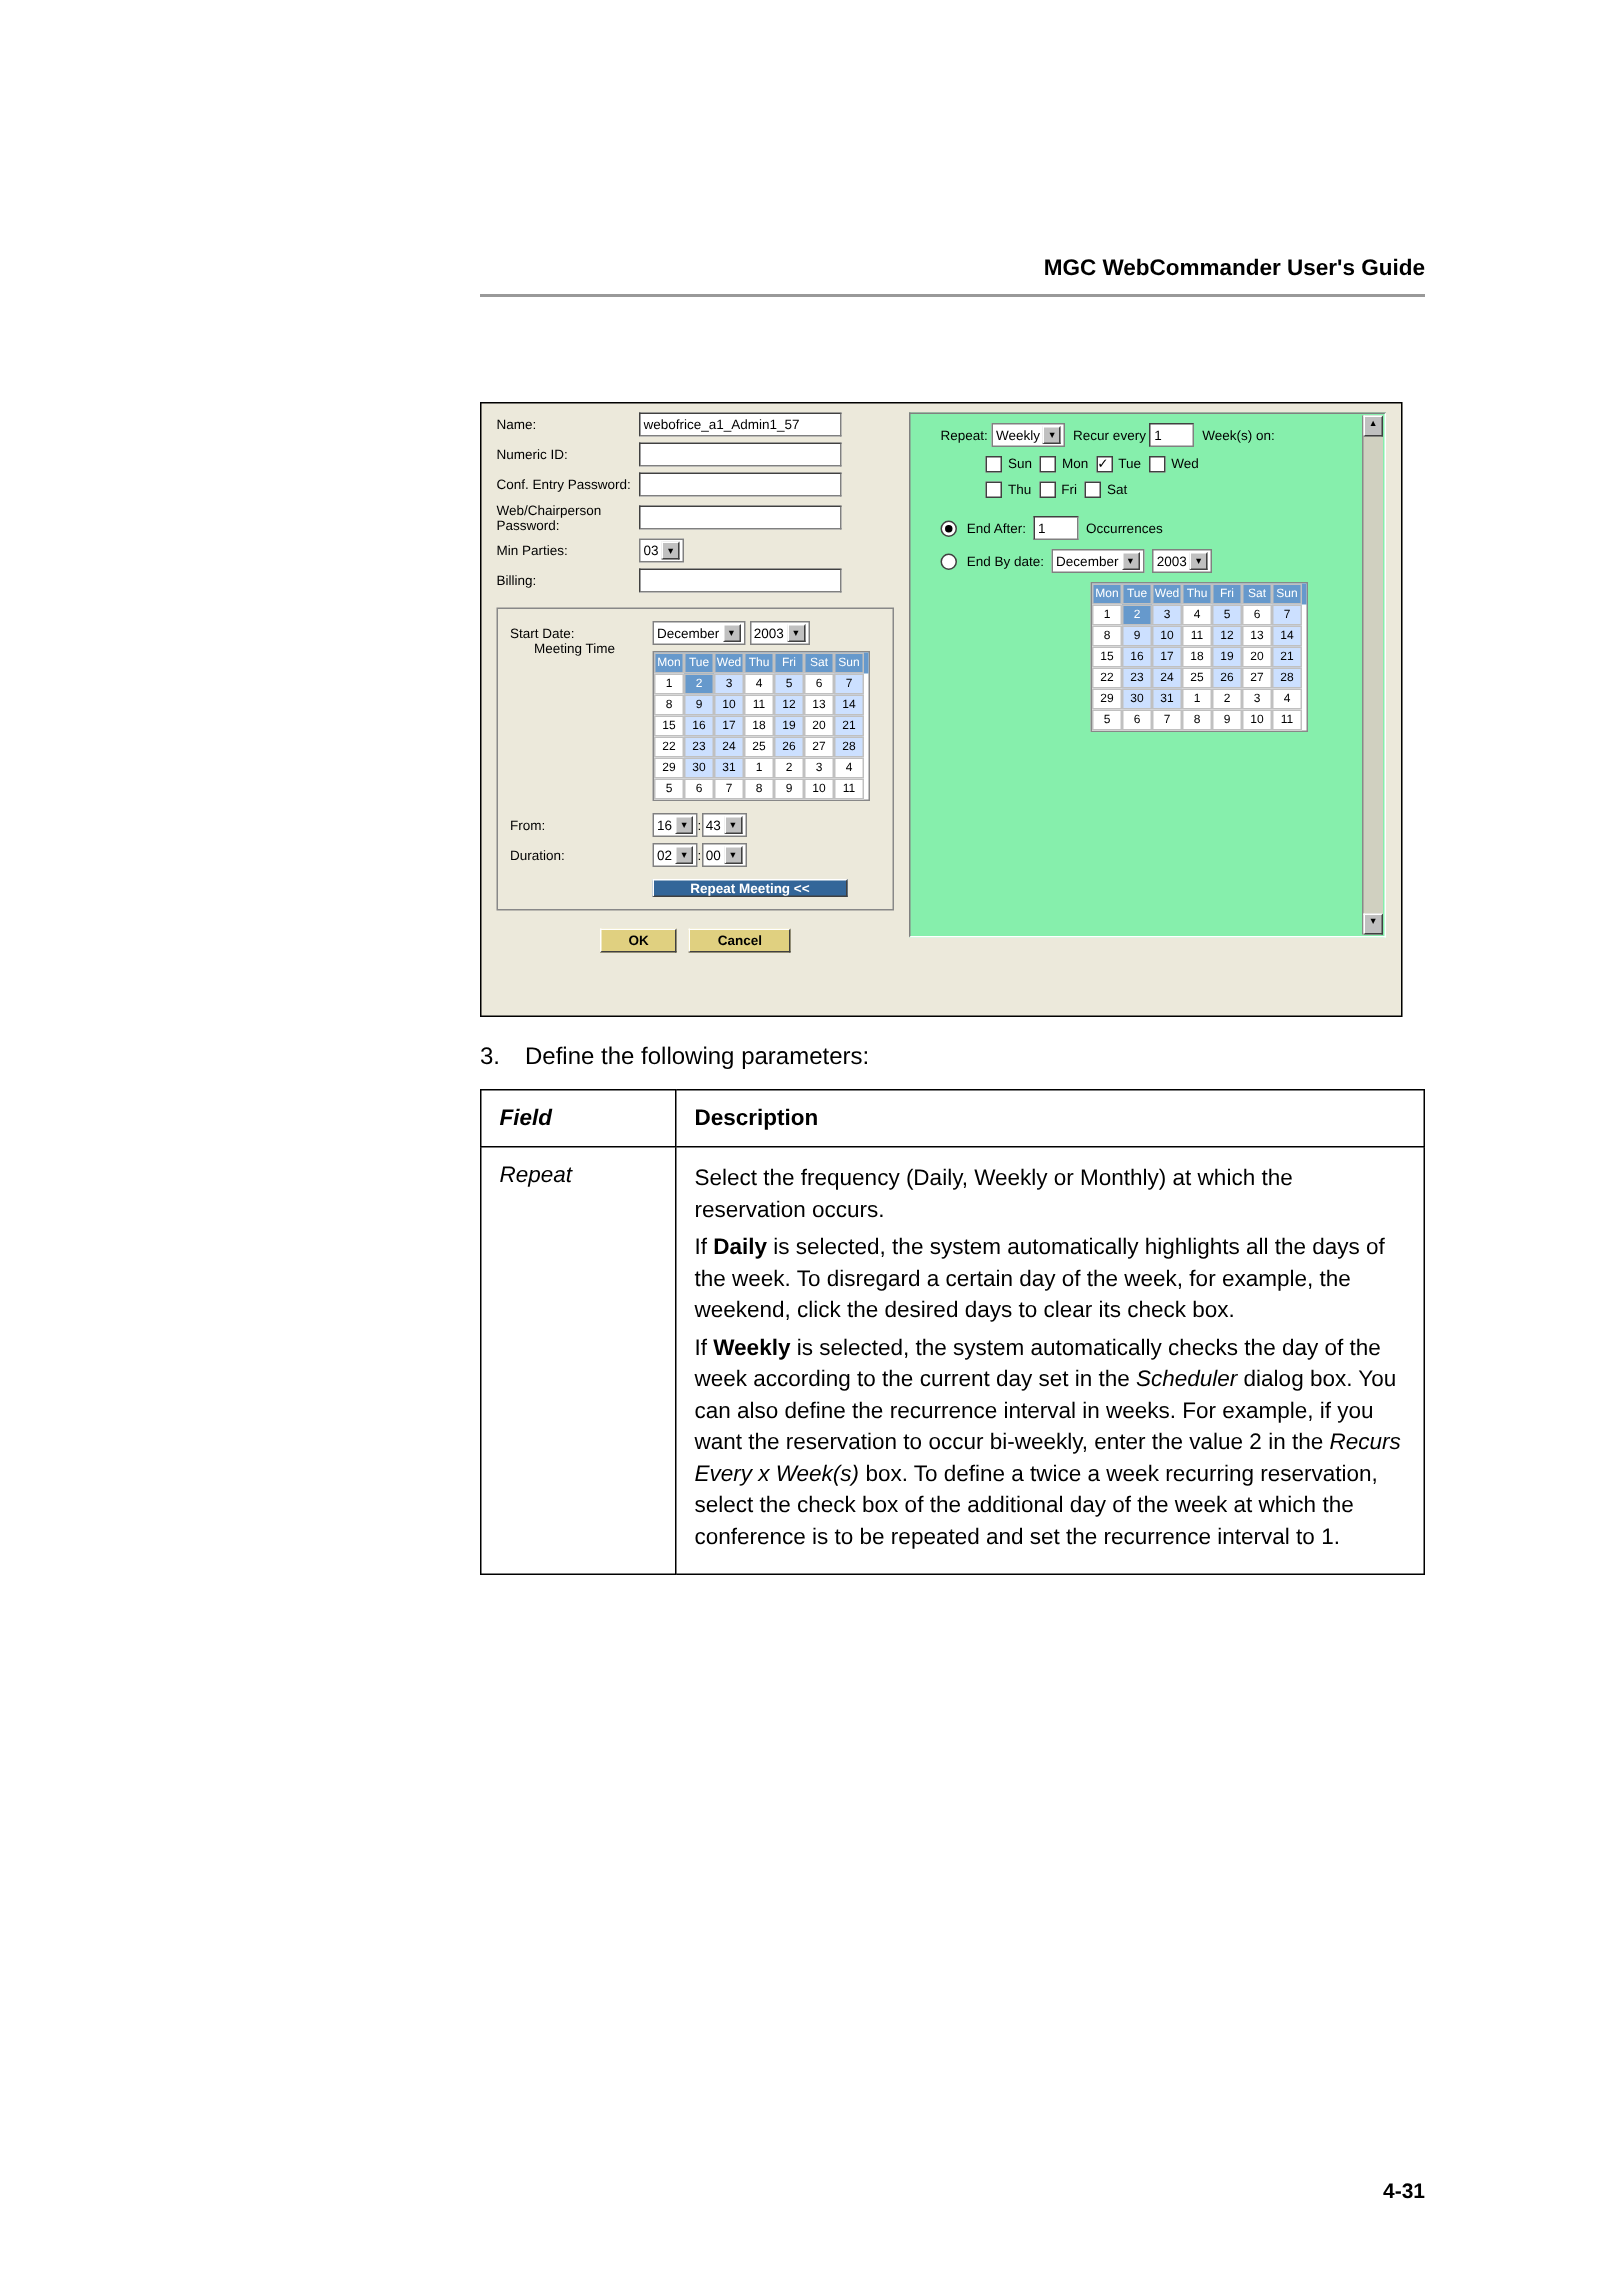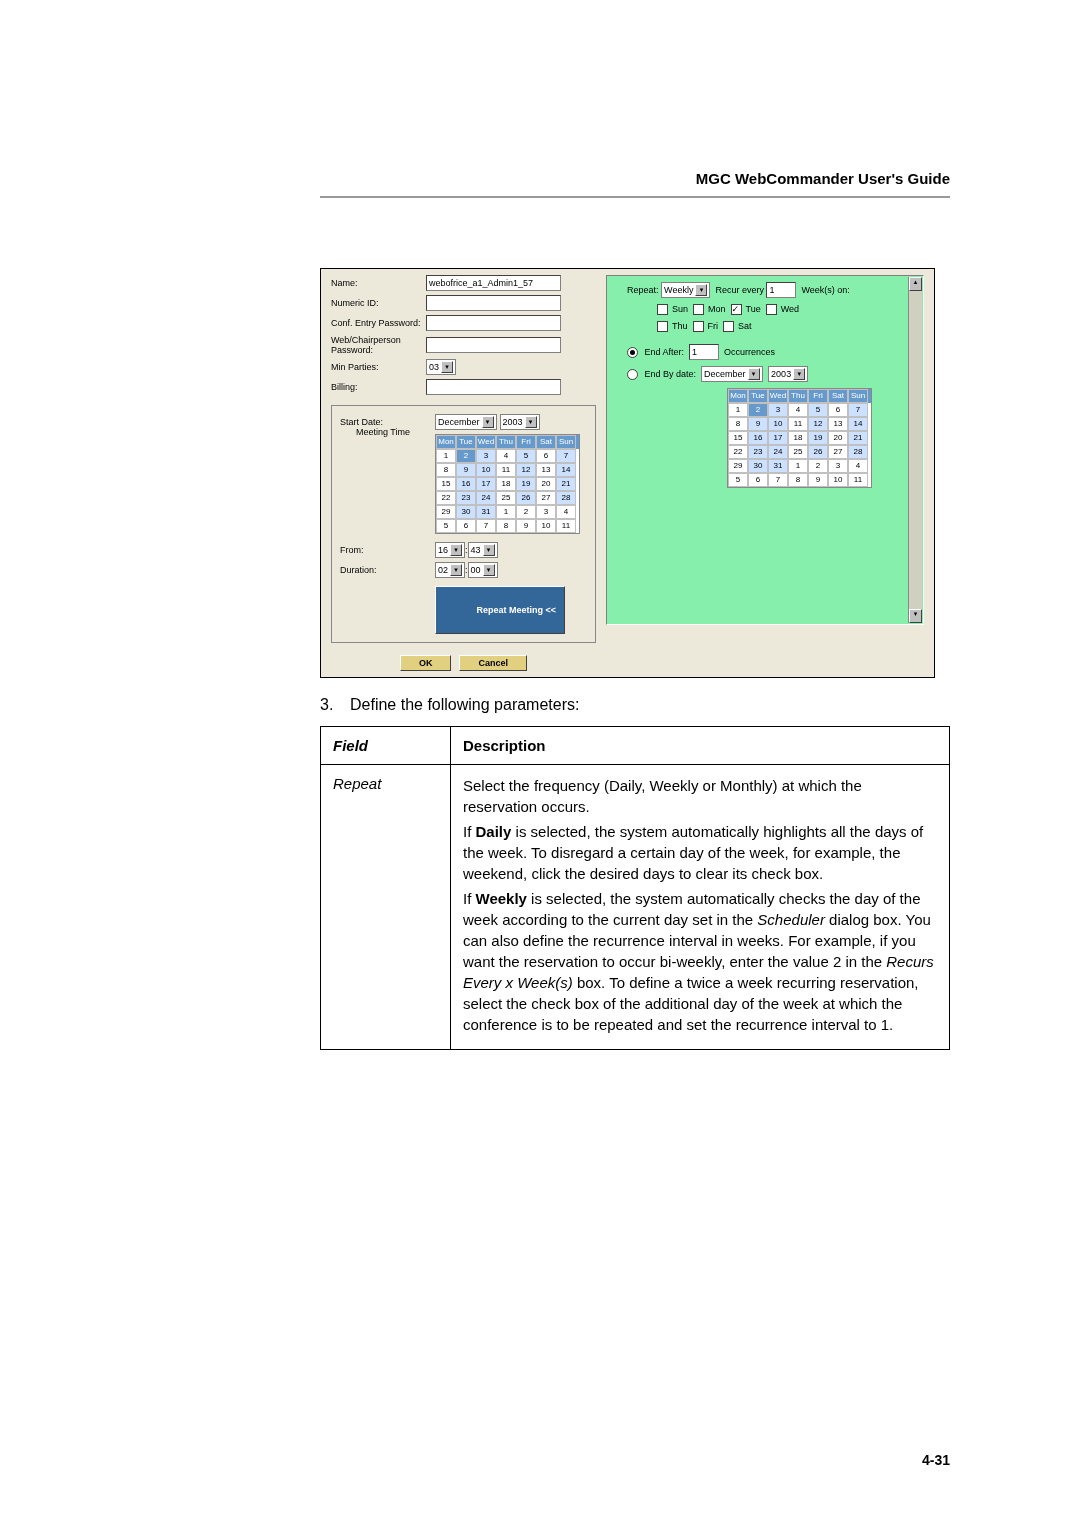--- a/index.html
+++ b/index.html
@@ -158,25 +158,25 @@
     .calendar .cal-row { display: flex; }
     .calendar .cal-row div { background: #fff; color: #000; }
     .calendar .cal-row div.hl { background: #cce0ff; }
     .calendar .cal-row div.today { background: #6699cc; color: #fff; }
     .repeat-btn {
       background: #336699;
       color: #fff;
       border: 1px solid #fff;
       border-right-color: #404040;
       border-bottom-color: #404040;
-      padding: 18px 8px;
+      padding: 0 8px;
       font-size: 9px;
       font-weight: bold;
       margin-top: 8px;
-      text-align: right;
+      text-align: center;
       width: 130px;
     }
     .ok-cancel {
       display: flex; gap: 8px;
       margin-top: 12px;
       justify-content: center;
     }
     .dlg-btn {
       background: #e0d080;
       border: 1px solid #fff;

